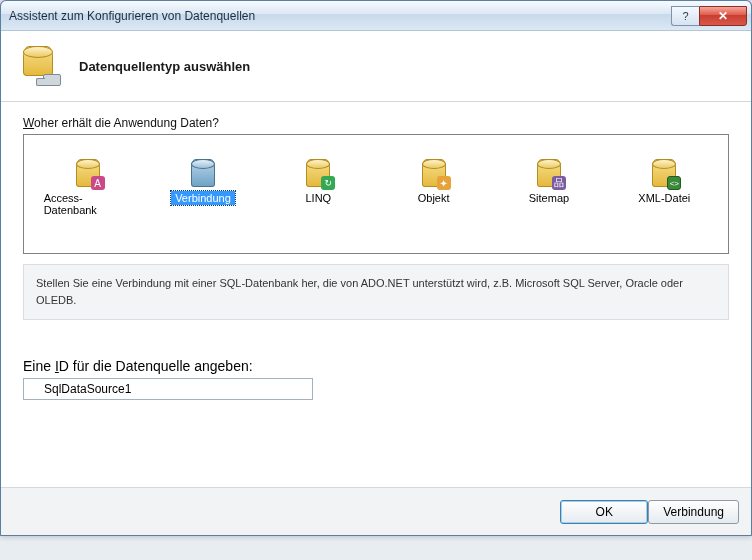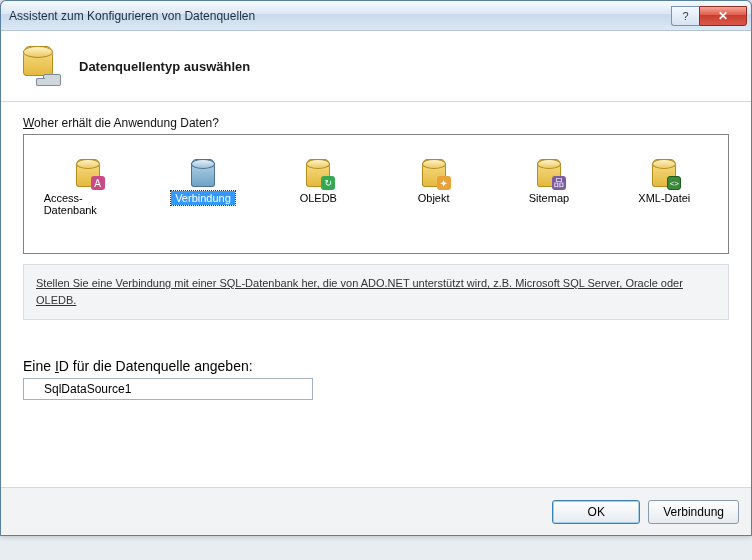--- a/index.html
+++ b/index.html
@@ -143,37 +143,36 @@
   .badge.xml{background:#3a8a3a;border:1px solid #1f5c1f;font-size:8px;}
   .desc-panel {
     margin-top:10px;
     border:1px solid #d9dde1;
     background:#f2f4f6;
     padding:10px 12px;
     font-size:11px;
     color:#333;
     height:56px;
     line-height:1.5;
-    text-decoration:underline;
   }
   .id-section { margin-top:38px; }
   .id-label { font-size:14px; margin-bottom:4px; }
   .id-label .ul { text-decoration: underline; }
   .id-input {
     width:290px; height:22px;
     border:1px solid #a3b1c0;
     padding:2px 20px;
     font-family:inherit; font-size:12px;
     background:#fff;
   }
   .footer {
     border-top:1px solid #d4d9df;
     height:48px;
     display:flex; align-items:center; justify-content:flex-end;
-    gap:8px; padding:0 12px;
+    padding:0 12px;
     background:#f1f3f5;
   }
   .btn {
     min-width:88px; height:24px;
     border:1px solid #8a9aab;
     background:linear-gradient(#fefefe,#e6ebf0);
     border-radius:3px;
     font-family:inherit; font-size:12px;
     padding:0 14px;
     cursor:pointer;
@@ -229,21 +228,21 @@
           <div class="mini-db blue"></div>
         </div>
         <div class="lbl">Verbindung</div>
       </div>
       <div class="src-item">
         <div class="icon-wrap">
           <div class="mini-db">
               <div class="badge refresh">↻</div>
             </div>
         </div>
-        <div class="lbl">OLEDB</div>
+        <div class="lbl">LINQ</div>
       </div>
       <div class="src-item">
         <div class="icon-wrap">
           <div class="mini-db">
               <div class="badge gear">✦</div>
             </div>
         </div>
         <div class="lbl">Objekt</div>
       </div>
       <div class="src-item">

